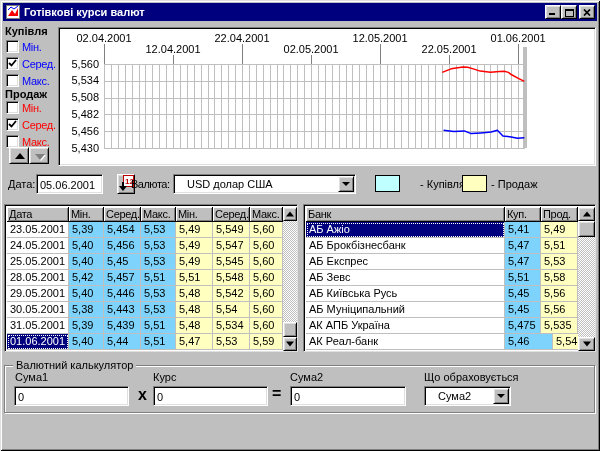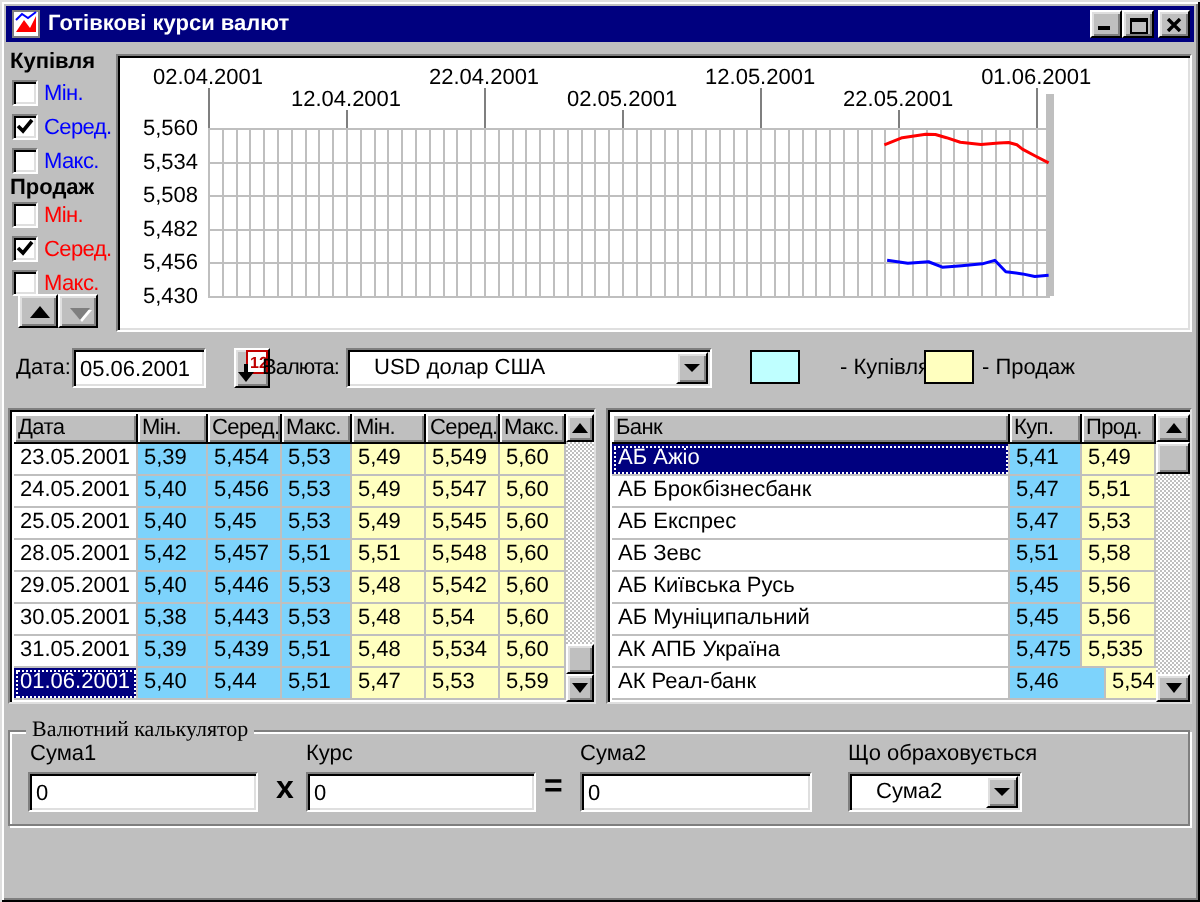--- a/index.html
+++ b/index.html
@@ -52,21 +52,21 @@
   .td.sel { background:#00007f; color:#fff; outline:1px dotted #fff; outline-offset:-2px; }
   
   .sbar { flex:none; position:relative; background-image:conic-gradient(#fff 25%, #bfbfbf 0 50%, #fff 0 75%, #bfbfbf 0); background-size:2px 2px; }
   .sb-btn { position:absolute; left:0; right:0; height:14px; }
   .sb-thumb { position:absolute; left:0; right:0; }
   .sb-tri { position:absolute; left:50%; top:50%; width:0; height:0; transform:translate(-50%,-50%); }
   .sb-tri.up { border-left:4px solid transparent; border-right:4px solid transparent; border-bottom:5px solid #000; }
   .sb-tri.down { border-left:4px solid transparent; border-right:4px solid transparent; border-top:5px solid #000; }
   
   .groupbox { border:1px solid #7f7f7f; box-shadow: inset 1px 1px 0 #ffffff, 1px 1px 0 #ffffff; }
-  .groupbox-title { position:absolute; top:-7px; left:8px; background:#bfbfbf; padding:0 3px;font-family:Liberation Serif, serif; }
+  .groupbox-title { position:absolute; top:-7px; left:8px; background:#bfbfbf; padding:0 3px; }
   .op { font-weight:bold; font-size:16px; }
   .tri-menu { display:inline-block; width:0; height:0; border-left:4px solid transparent; border-right:4px solid transparent; border-top:4px solid #000; margin-left:6px; vertical-align:middle; }
 </style>
 </head>
 <body>
 
 <div id="window">
 
   <div class="abs titlebar">
     <svg width="14" height="14" style="margin-left:3px">

